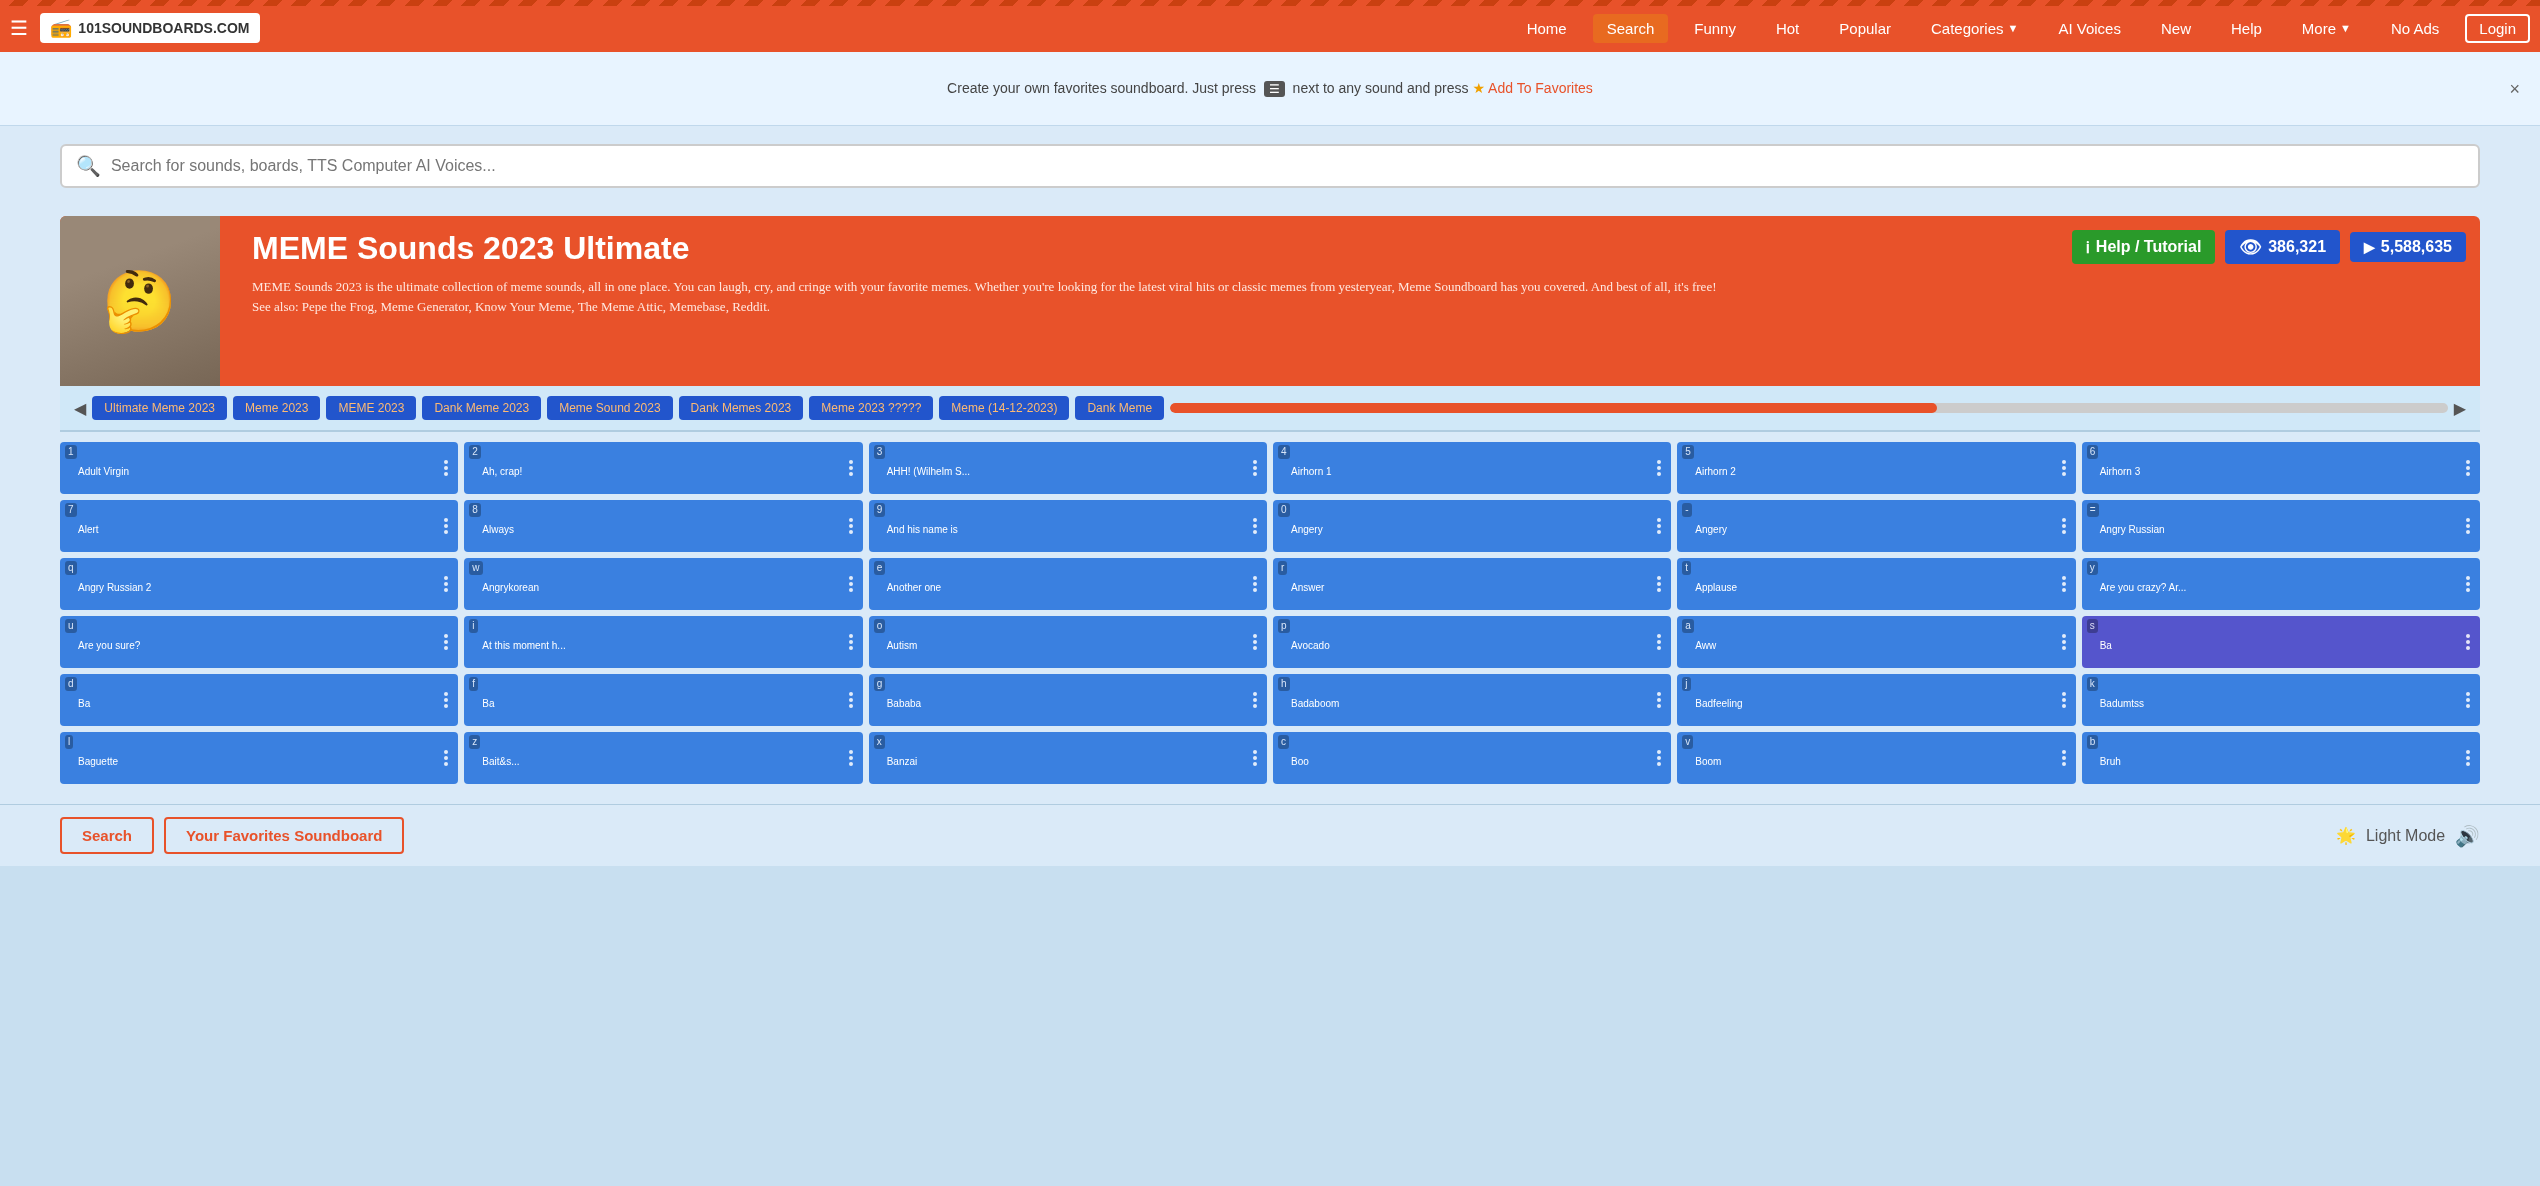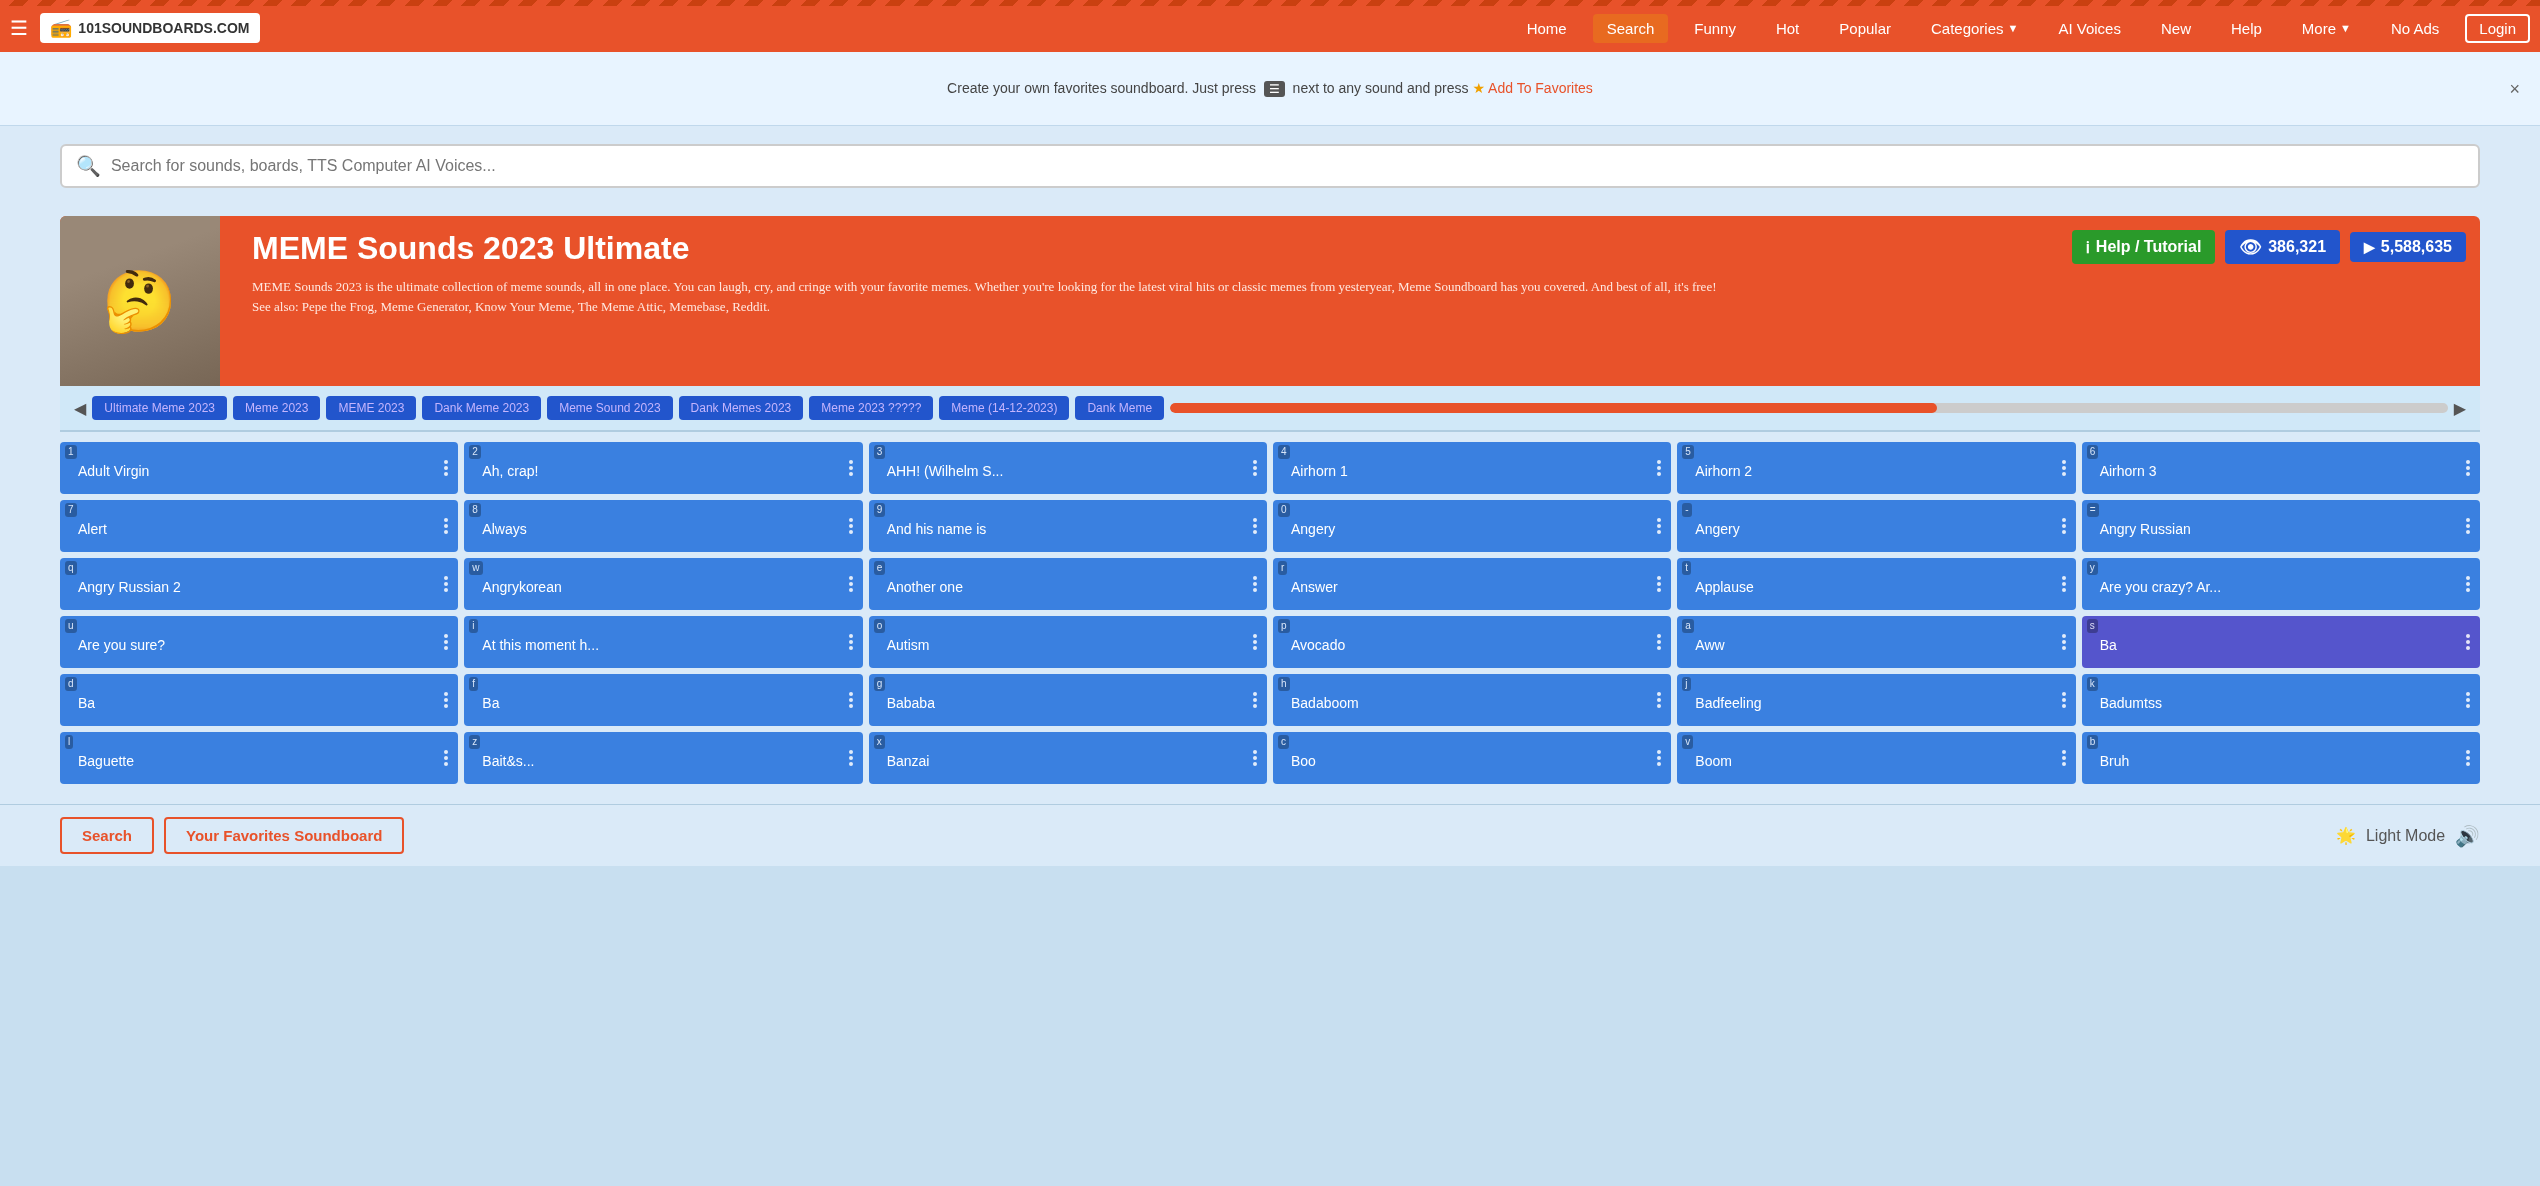--- a/index.html
+++ b/index.html
@@ -194,21 +194,21 @@
       padding: 10px 14px;
       display: flex;
       gap: 6px;
       flex-wrap: nowrap;
       overflow: hidden;
       align-items: center;
       border-bottom: 2px solid #b0cce0;
     }
     .tag-btn {
       background: #2255cc;
-      color: #c4b5fd;
+      color: #fdba74;
       border: none;
       border-radius: 4px;
       padding: 5px 12px;
       font-size: 12px;
       cursor: pointer;
       white-space: nowrap;
     }
     .tag-arrow {
       cursor: pointer;
       font-size: 16px;
@@ -248,21 +248,21 @@
       background: rgba(0,0,0,0.35);
       border-radius: 3px;
       padding: 0 3px;
       line-height: 1.4;
     }
     .sound-label {
       flex: 1;
       text-align: left;
       padding-left: 8px;
       padding-top: 6px;
-      font-size: 14px;
+      font-size: 10px;
     }
     .sound-menu {
       font-size: 16px;
       opacity: 0.85;
       flex-shrink: 0;
       display: flex;
       flex-direction: column;
       gap: 2px;
     }
     .sound-menu span {

